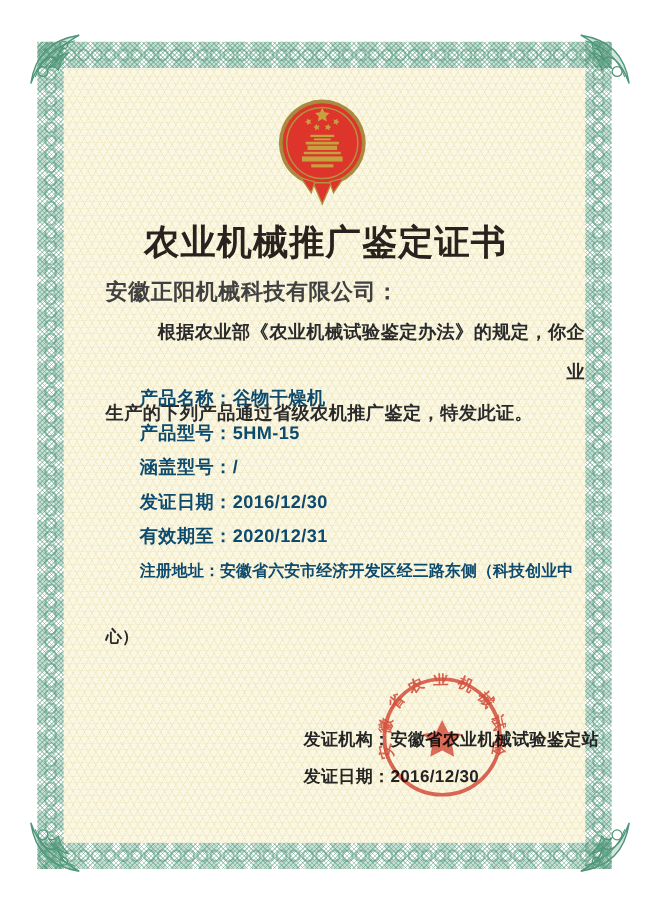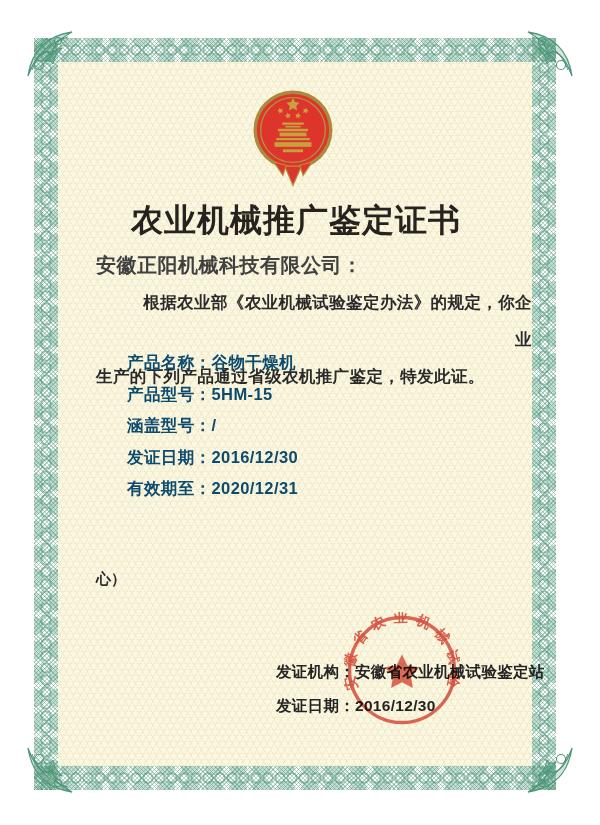--- a/index.html
+++ b/index.html
@@ -140,20 +140,21 @@
     <span class="indent">根据农业部《农业机械试验鉴定办法》的规定，你企业</span>
     <span class="noindent">生产的下列产品通过省级农机推广鉴定，特发此证。</span>
   </div>
 
   <div class="fields">
     <div class="field-row"><span>产品名称：</span><span>谷物干燥机</span></div>
     <div class="field-row"><span>产品型号：</span><span>5HM-15</span></div>
     <div class="field-row"><span>涵盖型号：</span><span>/</span></div>
     <div class="field-row"><span>发证日期：</span><span>2016/12/30</span></div>
     <div class="field-row"><span>有效期至：</span><span>2020/12/31</span></div>
+    <div class="field-row small"><span>注册地址：</span><span>安徽省六安市经济开发区经三路东侧（科技创业中</span></div>
   </div>
   <div class="addr-cont">心）</div>
 
   <div class="footer-line org">
     <span>发证机构：</span><span>安徽省农业机械试验鉴定站</span>
   </div>
   <div class="footer-line date">
     <span>发证日期：</span><span>2016/12/30</span>
   </div>
 

